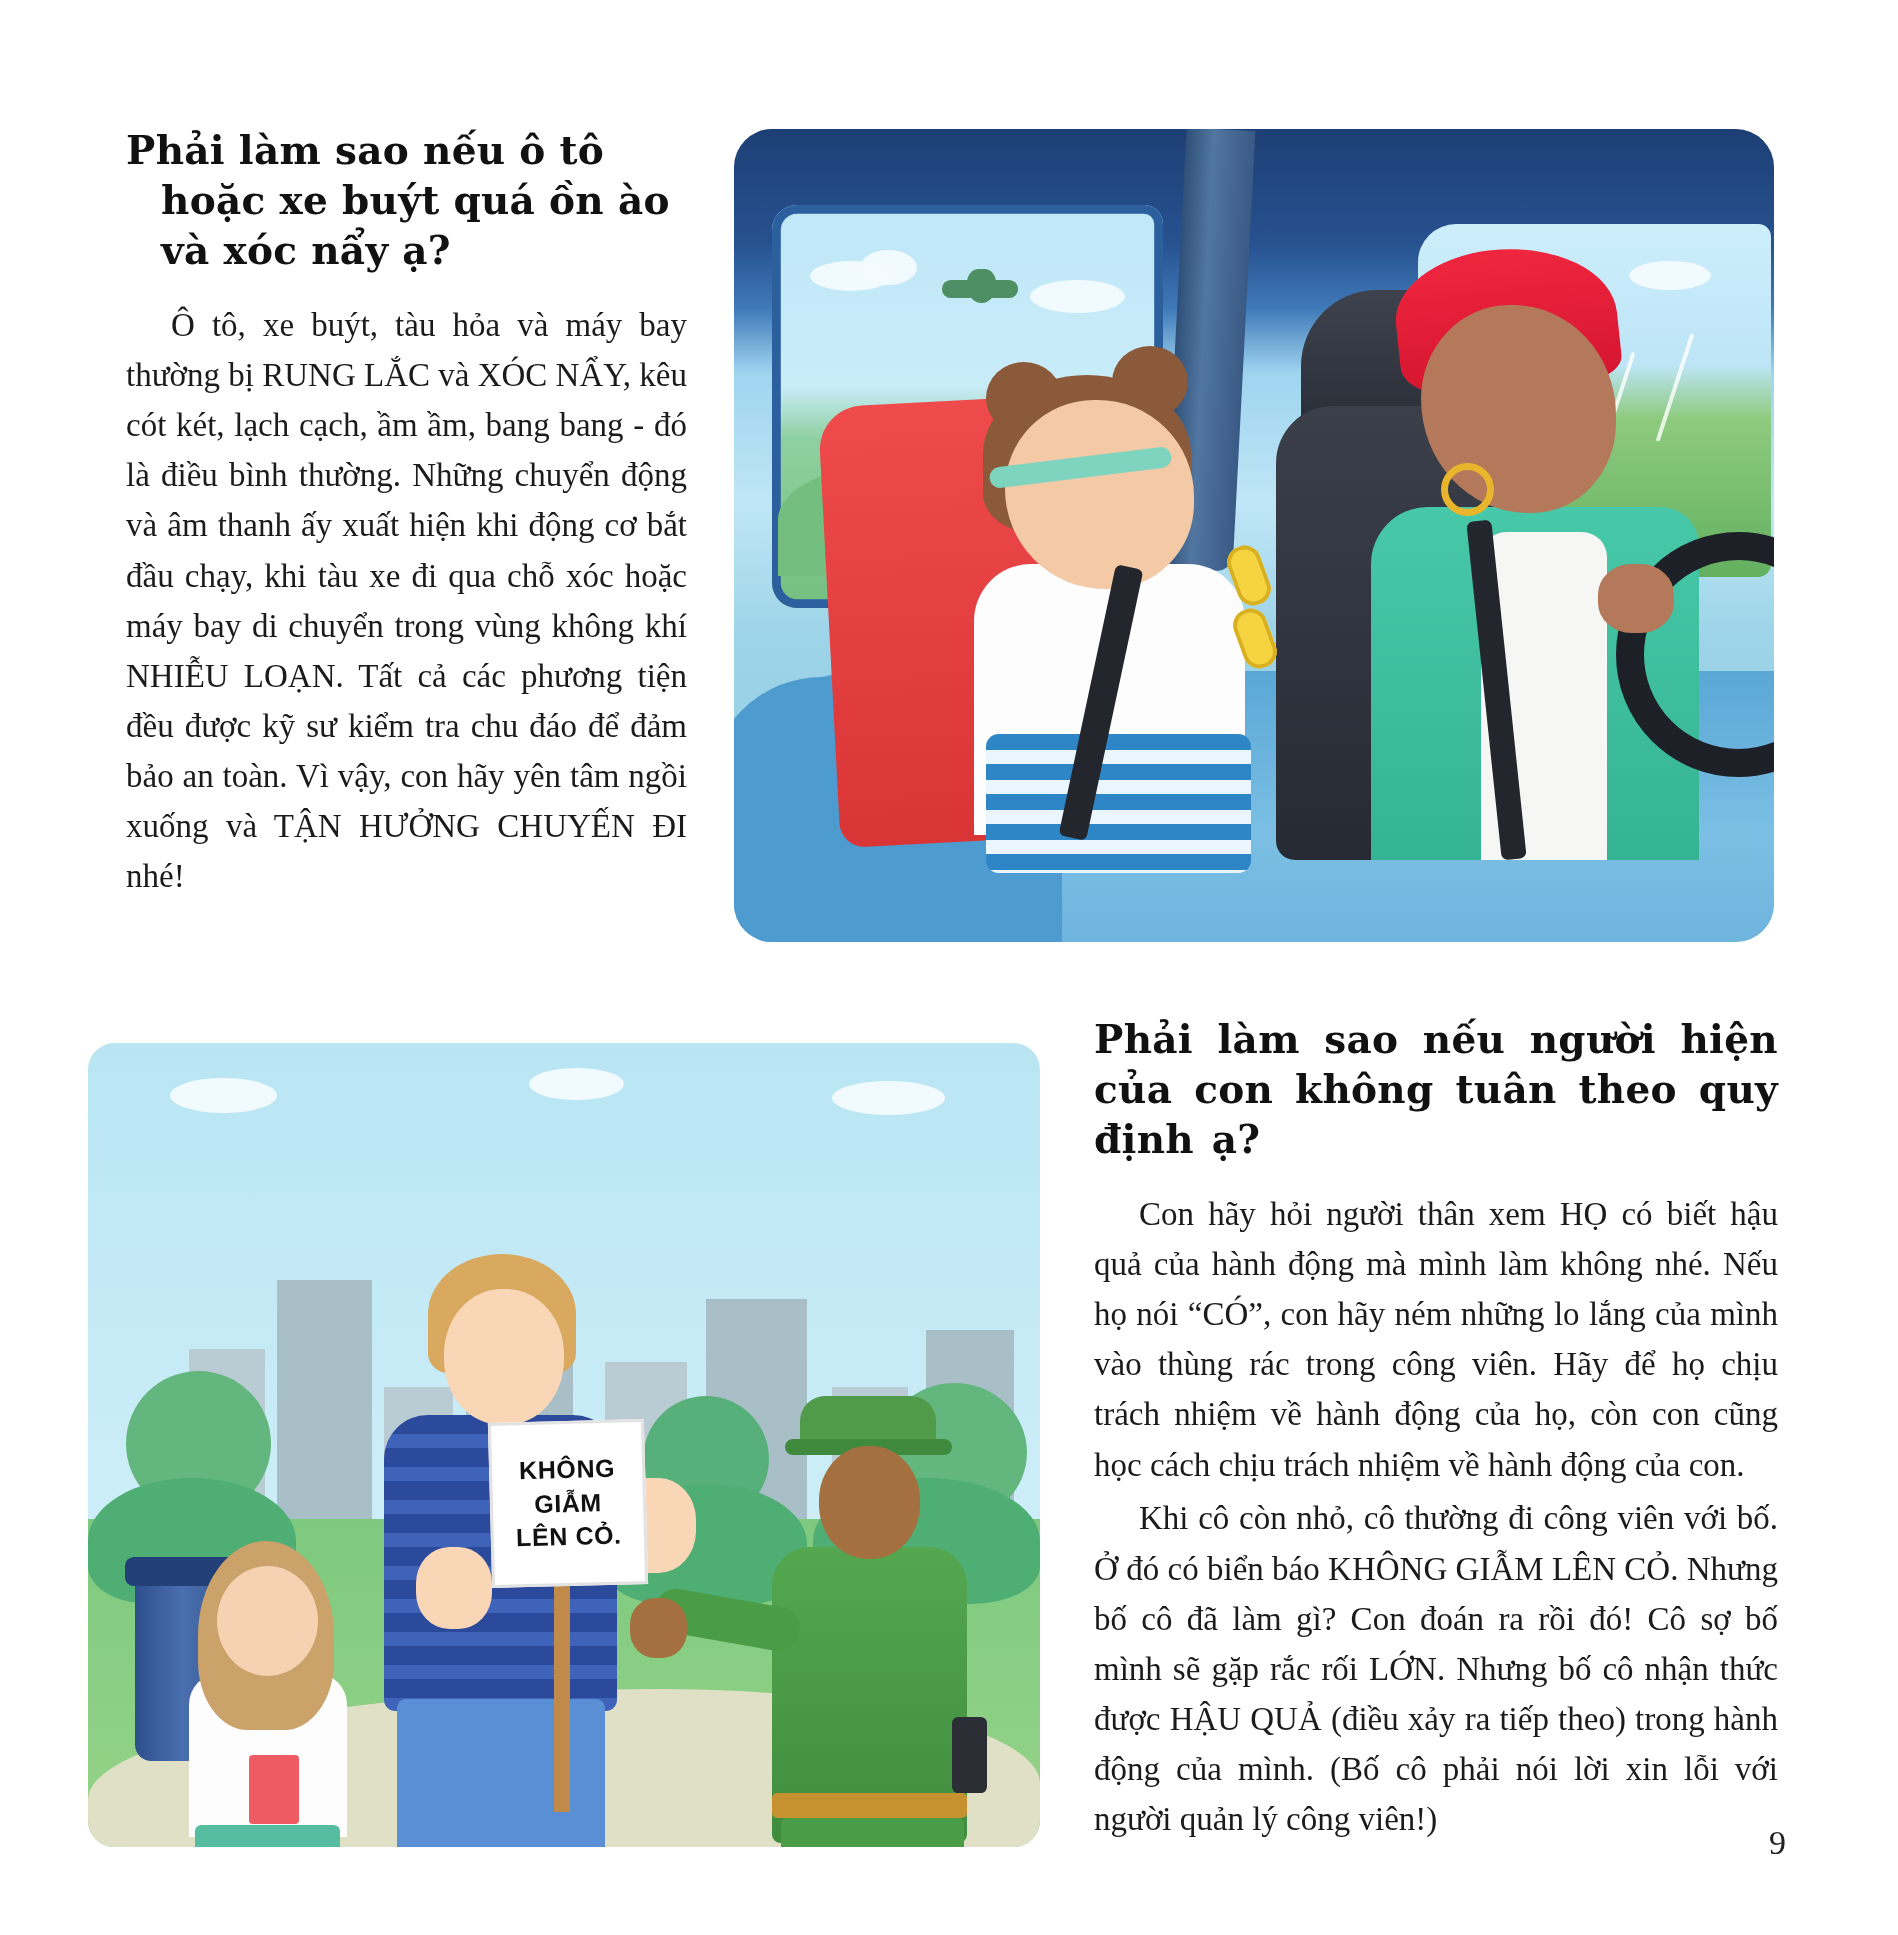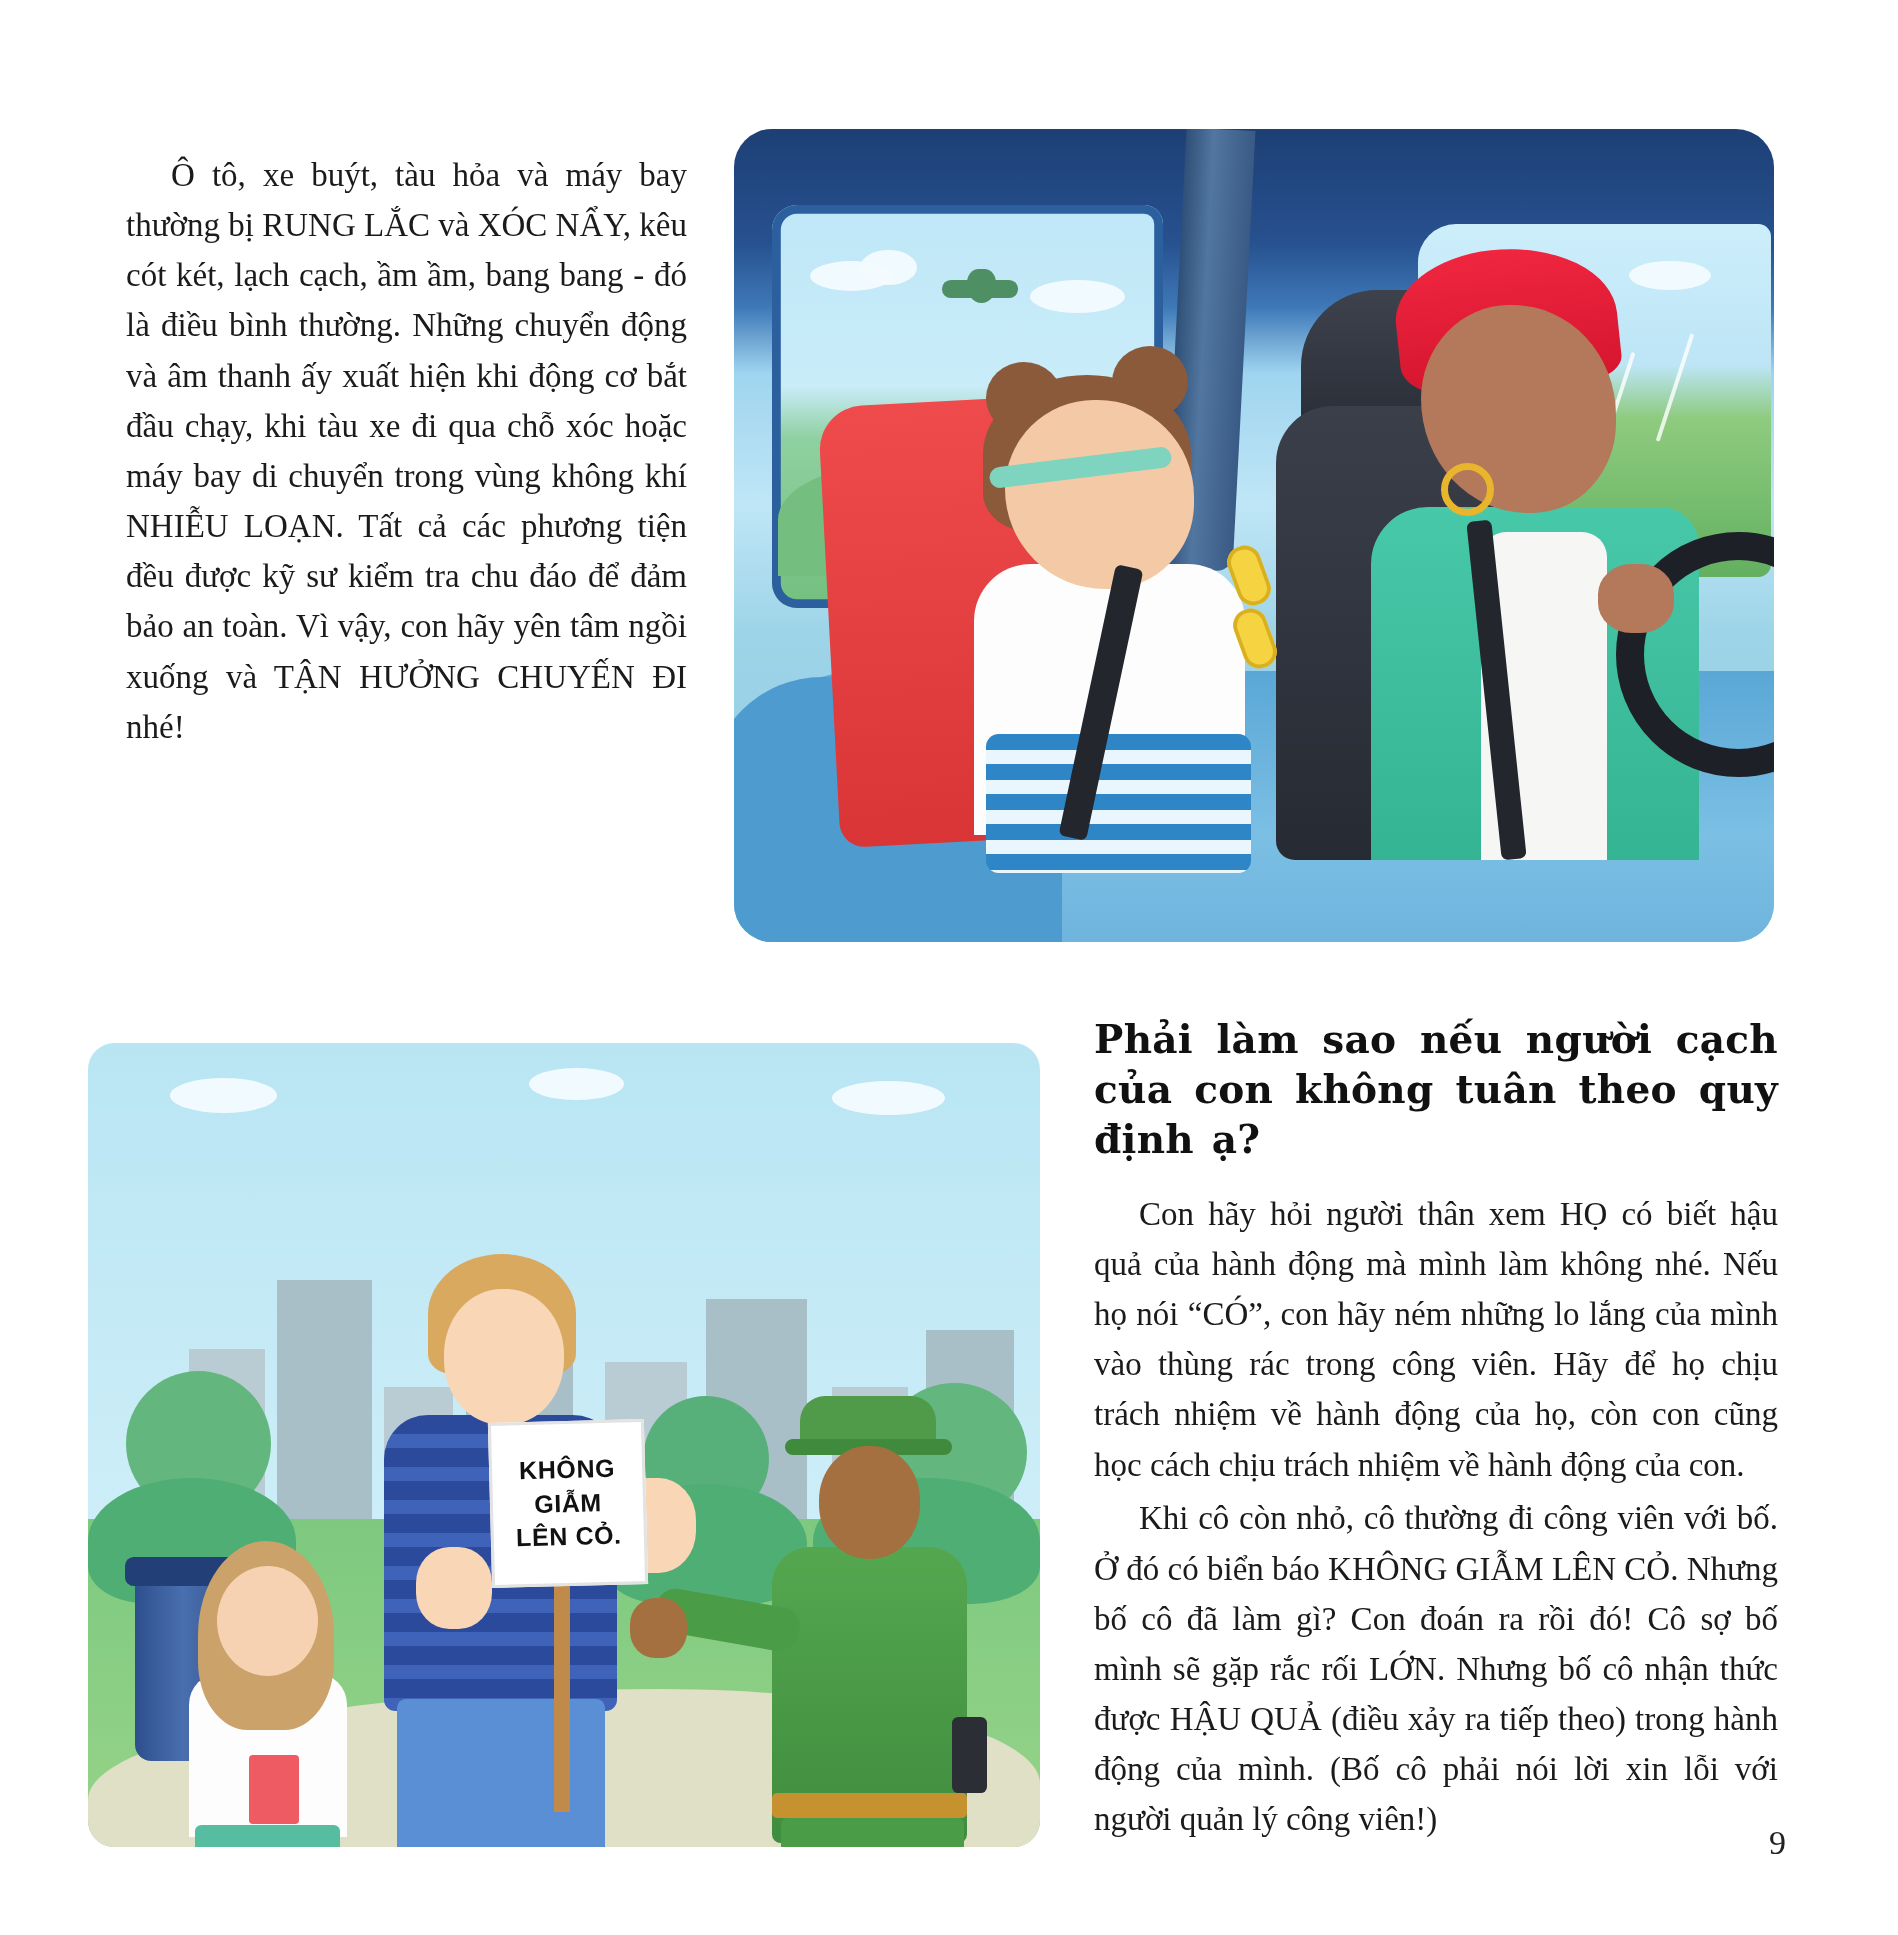--- a/index.html
+++ b/index.html
@@ -252,20 +252,21 @@
   .ranger-belt { position:absolute; left: 684px; top: 750px; width: 195px; height: 25px; background:#c6922f; border-radius: 5px; }
   .radio { position:absolute; left: 864px; top: 674px; width: 35px; height: 76px; background:#2b2f35; border-radius: 6.3px; }
   .ranger-arm { position:absolute; background:#4b9c47; border-radius: 19px; }
 </style>
 </head>
 <body>
 
 <div class="page">
 
   <div id="section1-text">
+    <div class="heading">Phải làm sao nếu ô tô hoặc xe buýt quá ồn ào và xóc nẩy ạ?</div>
     <div class="body-text">
       <p>Ô tô, xe buýt, tàu hỏa và máy bay thường bị RUNG LẮC và XÓC NẨY, kêu cót két, lạch cạch, ầm ầm, bang bang - đó là điều bình thường. Những chuyển động và âm thanh ấy xuất hiện khi động cơ bắt đầu chạy, khi tàu xe đi qua chỗ xóc hoặc máy bay di chuyển trong vùng không khí NHIỄU LOẠN. Tất cả các phương tiện đều được kỹ sư kiểm tra chu đáo để đảm bảo an toàn. Vì vậy, con hãy yên tâm ngồi xuống và TẬN HƯỞNG CHUYẾN ĐI nhé!</p>
     </div>
   </div>
 
   <div id="illus-car">
     <div class="car-sky"></div>
 
     <div class="win-left"></div>
     <div class="cloud" style="left:76px; top:132px; width:82px; height:30px;"></div>
@@ -367,21 +368,21 @@
 
     <div class="ranger-arm" style="left:567px; top:555px; width:145px; height:44px; transform: rotate(10deg);"></div>
     <div class="hand" style="left:542px; top:555px; width:57px; height:60px; background:#a5703f;"></div>
     <div class="radio"></div>
     <div class="ranger-hat"></div>
     <div class="ranger-brim"></div>
     <div class="ranger-face"></div>
   </div>
 
   <div id="section2-text">
-    <div class="heading">Phải làm sao nếu người cạch của con không tuân theo quy định ạ?</div>
+    <div class="heading">Phải làm sao nếu người hiện của con không tuân theo quy định ạ?</div>
     <div class="body-text">
       <p>Con hãy hỏi người thân xem HỌ có biết hậu quả của hành động mà mình làm không nhé. Nếu họ nói “CÓ”, con hãy ném những lo lắng của mình vào thùng rác trong công viên. Hãy để họ chịu trách nhiệm về hành động của họ, còn con cũng học cách chịu trách nhiệm về hành động của con.</p>
       <p>Khi cô còn nhỏ, cô thường đi công viên với bố. Ở đó có biển báo KHÔNG GIẪM LÊN CỎ. Nhưng bố cô đã làm gì? Con đoán ra rồi đó! Cô sợ bố mình sẽ gặp rắc rối LỚN. Nhưng bố cô nhận thức được HẬU QUẢ (điều xảy ra tiếp theo) trong hành động của mình. (Bố cô phải nói lời xin lỗi với người quản lý công viên!)</p>
     </div>
   </div>
 
   <div id="page-number">9</div>
 </div>
 
 

